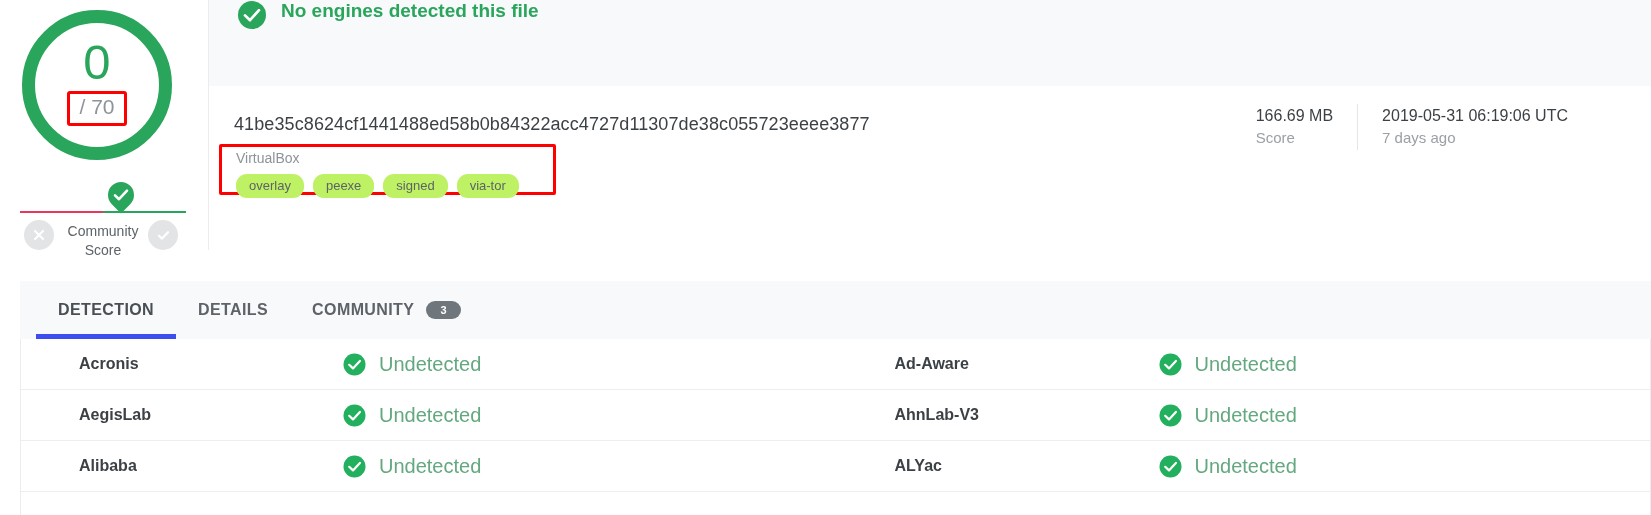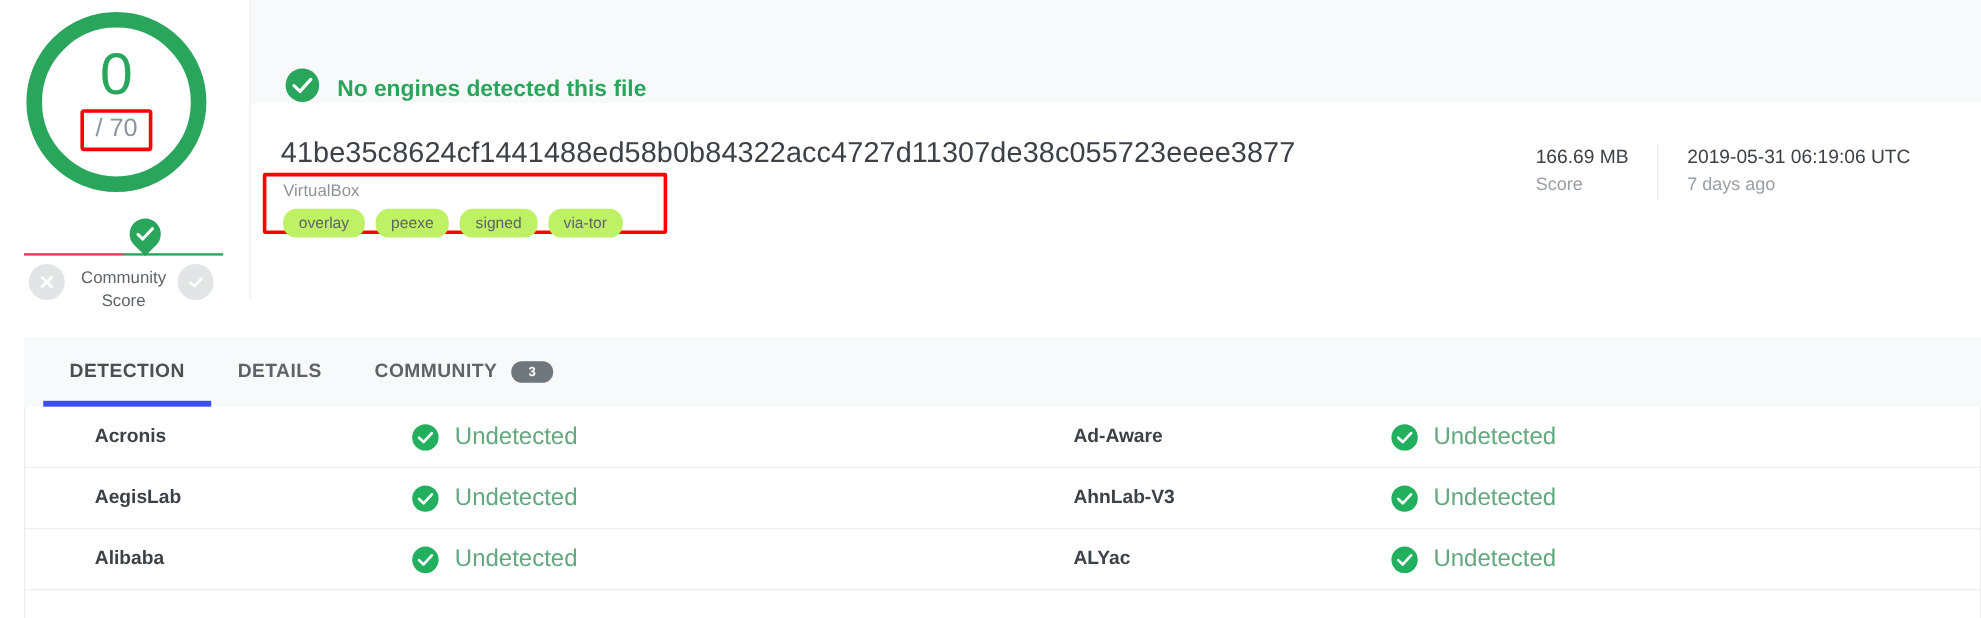--- a/index.html
+++ b/index.html
@@ -80,37 +80,37 @@
   .panel {
     position: absolute; left: 208px; top: 0;
     width: 1443px; height: 250px;
     background: #fff;
     border-left: 1px solid #ececec;
   }
   .verdict-band {
     position: absolute; left: 0; top: 0;
     width: 1443px; height: 86px;
     background: #f8f9fa;
-    display: flex; align-items: flex-end;
+    display: flex; align-items: flex-start;
     padding-left: 28px;
   }
   .verdict-icon { width: 30px; height: 30px; flex: 0 0 30px; }
   .verdict-text {
     margin-left: 14px;
     font-size: 19px; font-weight: bold; color: #2aa55c;
   }
 
   .file-band {
     position: absolute; left: 0; top: 86px;
     width: 1443px; height: 164px;
     background: #fff;
   }
   .hash {
     position: absolute; left: 25px; top: 28px;
-    font-size: 24px; color: #3c4146; letter-spacing: 0.1px;
+    font-size: 18px; color: #3c4146; letter-spacing: 0.1px;
   }
   .tagbox {
     position: absolute; left: 10px; top: 58px;
     width: 337px; height: 51px;
     border: 3px solid #ff0000;
     border-radius: 2px;
     background: #fff;
   }
   .tag-heading {
     position: absolute; left: 14px; top: 3px;
@@ -121,22 +121,22 @@
     display: flex; gap: 9px;
   }
   .tag {
     background: #bef264; color: #5d6368;
     border-radius: 11px;
     padding: 4px 13px 5px 13px;
     font-size: 13px; white-space: nowrap;
   }
 
   .meta-row {
-    position: absolute; right: 36px; top: 18px;
-    display: flex; align-items: flex-start; margin-top: 16px;
+    position: absolute; right: 60px; top: 18px;
+    display: flex; align-items: flex-start;
   }
   .meta-cell { padding: 0 24px; }
   .meta-cell + .meta-cell { border-left: 1px solid #e4e6e8; }
   .meta-value { font-size: 16px; color: #3c4146; line-height: 1.45; white-space: nowrap; }
   .meta-label { font-size: 15px; color: #9aa0a6; line-height: 1.5; white-space: nowrap; }
 
   
   .tabbar {
     position: absolute; left: 20px; top: 281px;
     width: 1631px; height: 58px;

